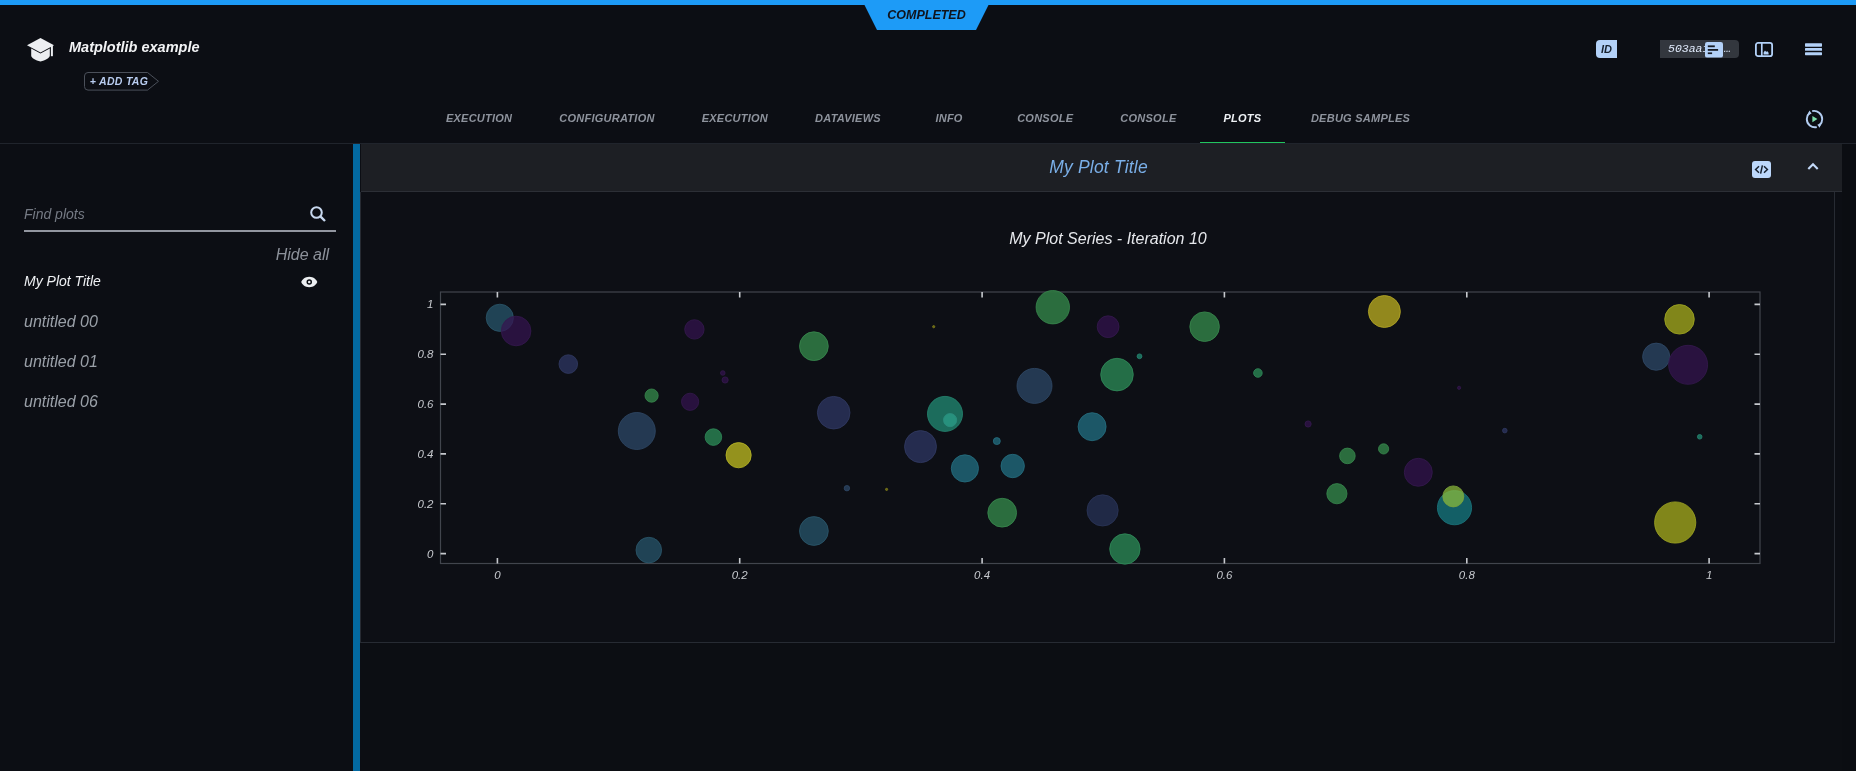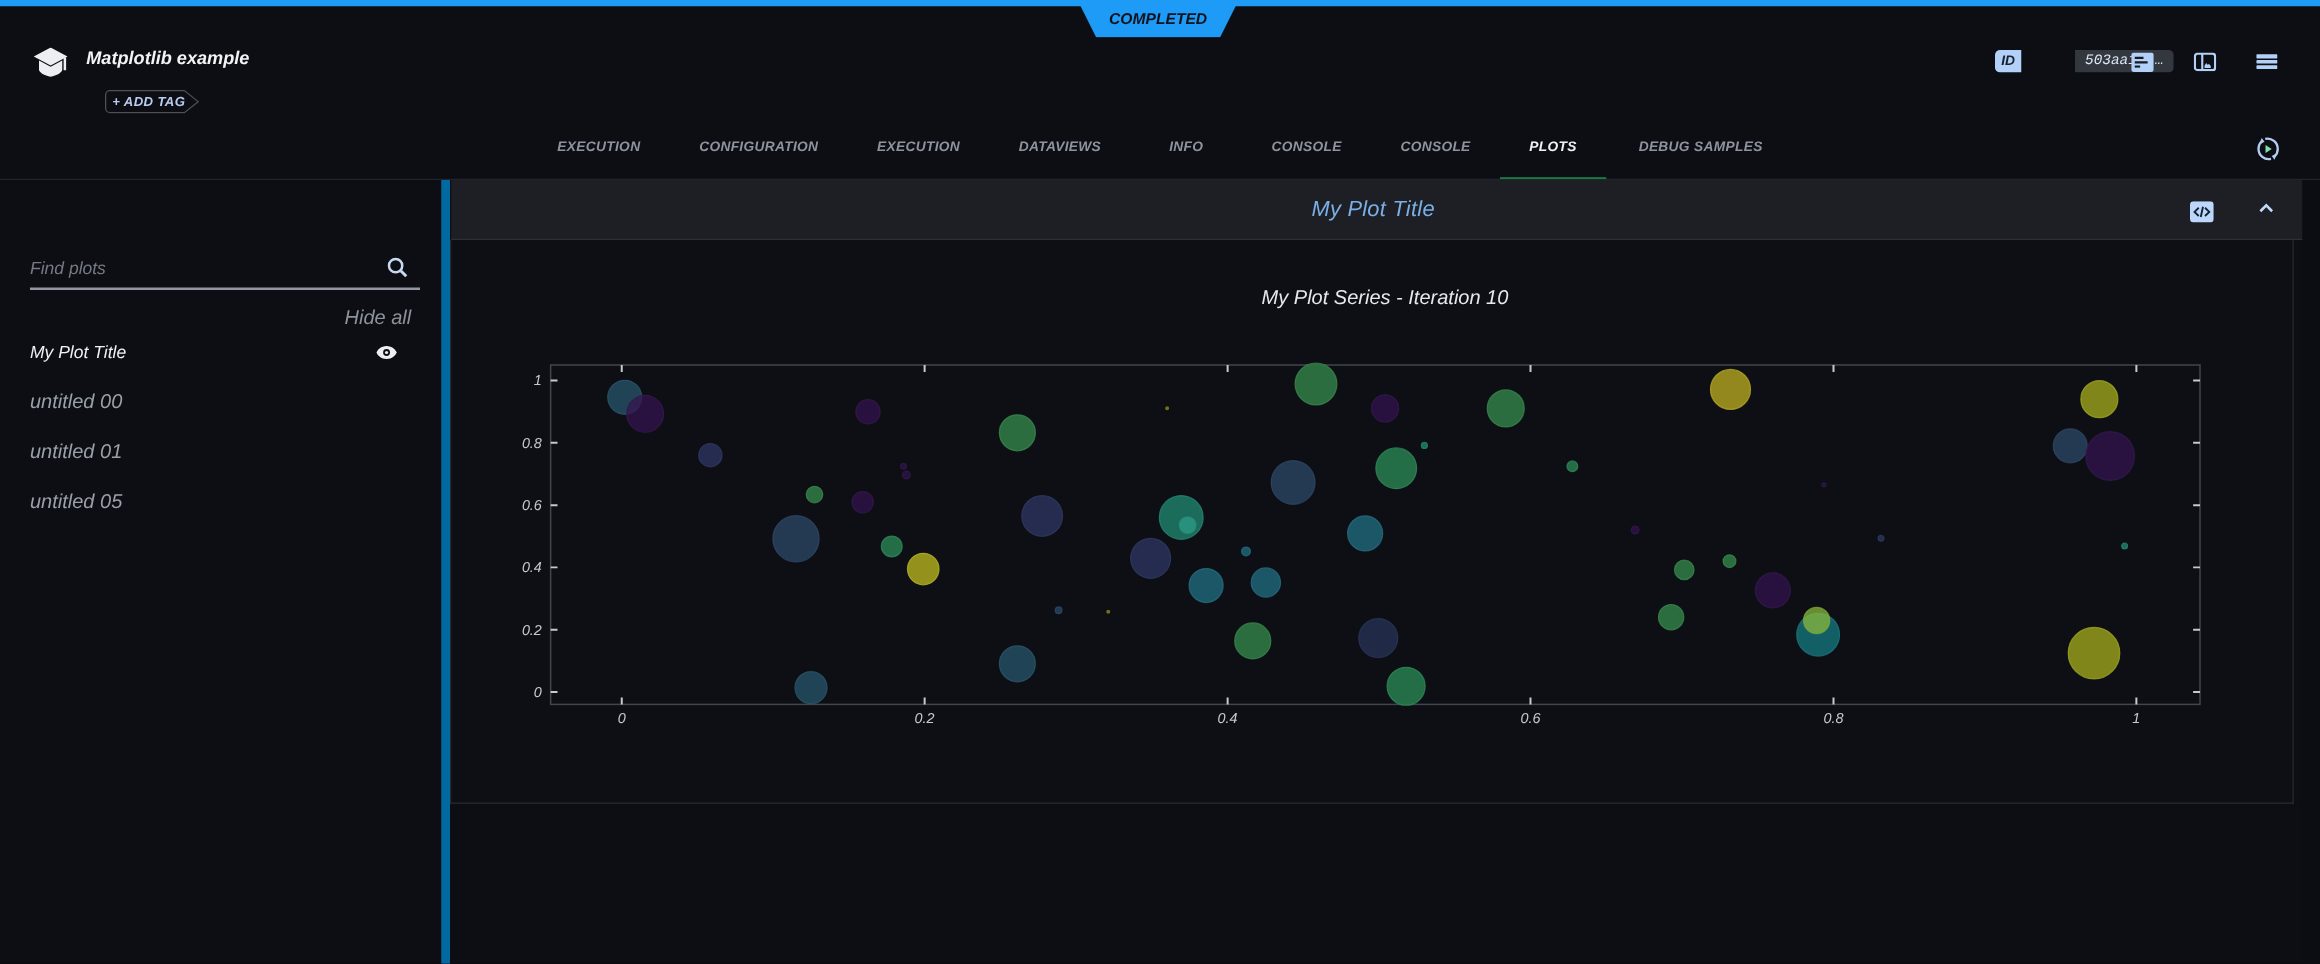--- a/index.html
+++ b/index.html
@@ -115,21 +115,21 @@
     <div id="searchline"></div>
     <span class="hideall">Hide all</span>
     <span class="li1">My Plot Title</span>
     <svg style="position:absolute;left:301px;top:132px" width="16.5" height="12" viewBox="0 0 18 13">
       <path d="M9 0.8 C13.8 0.8 17 4.2 17.8 6.5 C17 8.8 13.8 12.2 9 12.2 C4.2 12.2 1 8.8 0.2 6.5 C1 4.2 4.2 0.8 9 0.8 Z" fill="#eceef1"></path>
       <circle cx="9" cy="6.5" r="3" fill="#0c0e14"></circle>
       <circle cx="9" cy="6.5" r="1.4" fill="#eceef1"></circle>
     </svg>
     <span class="li2" style="top:169px">untitled 00</span>
     <span class="li2" style="top:209px">untitled 01</span>
-    <span class="li2" style="top:249px">untitled 05</span>
+    <span class="li2" style="top:249px">untitled 06</span>
   </div>
 
   <div class="abs" id="phead">
     <div class="ptitle">My Plot Title</div>
     <svg style="position:absolute;left:1391px;top:17px" width="19" height="17" viewBox="0 0 19 17">
       <rect width="19" height="17" rx="3" fill="#bcd7fb"></rect>
       <path d="M7 5.2 L3.6 8.5 L7 11.8 M12 5.2 L15.4 8.5 L12 11.8 M10.4 4.4 L8.6 12.6" fill="none" stroke="#16202e" stroke-width="1.5"></path>
     </svg>
     <svg style="position:absolute;left:1446px;top:18px" width="12" height="9" viewBox="0 0 12 9">
       <path d="M1.3 7 L6 2.3 L10.7 7" fill="none" stroke="#c3d9f8" stroke-width="2.1"></path>

